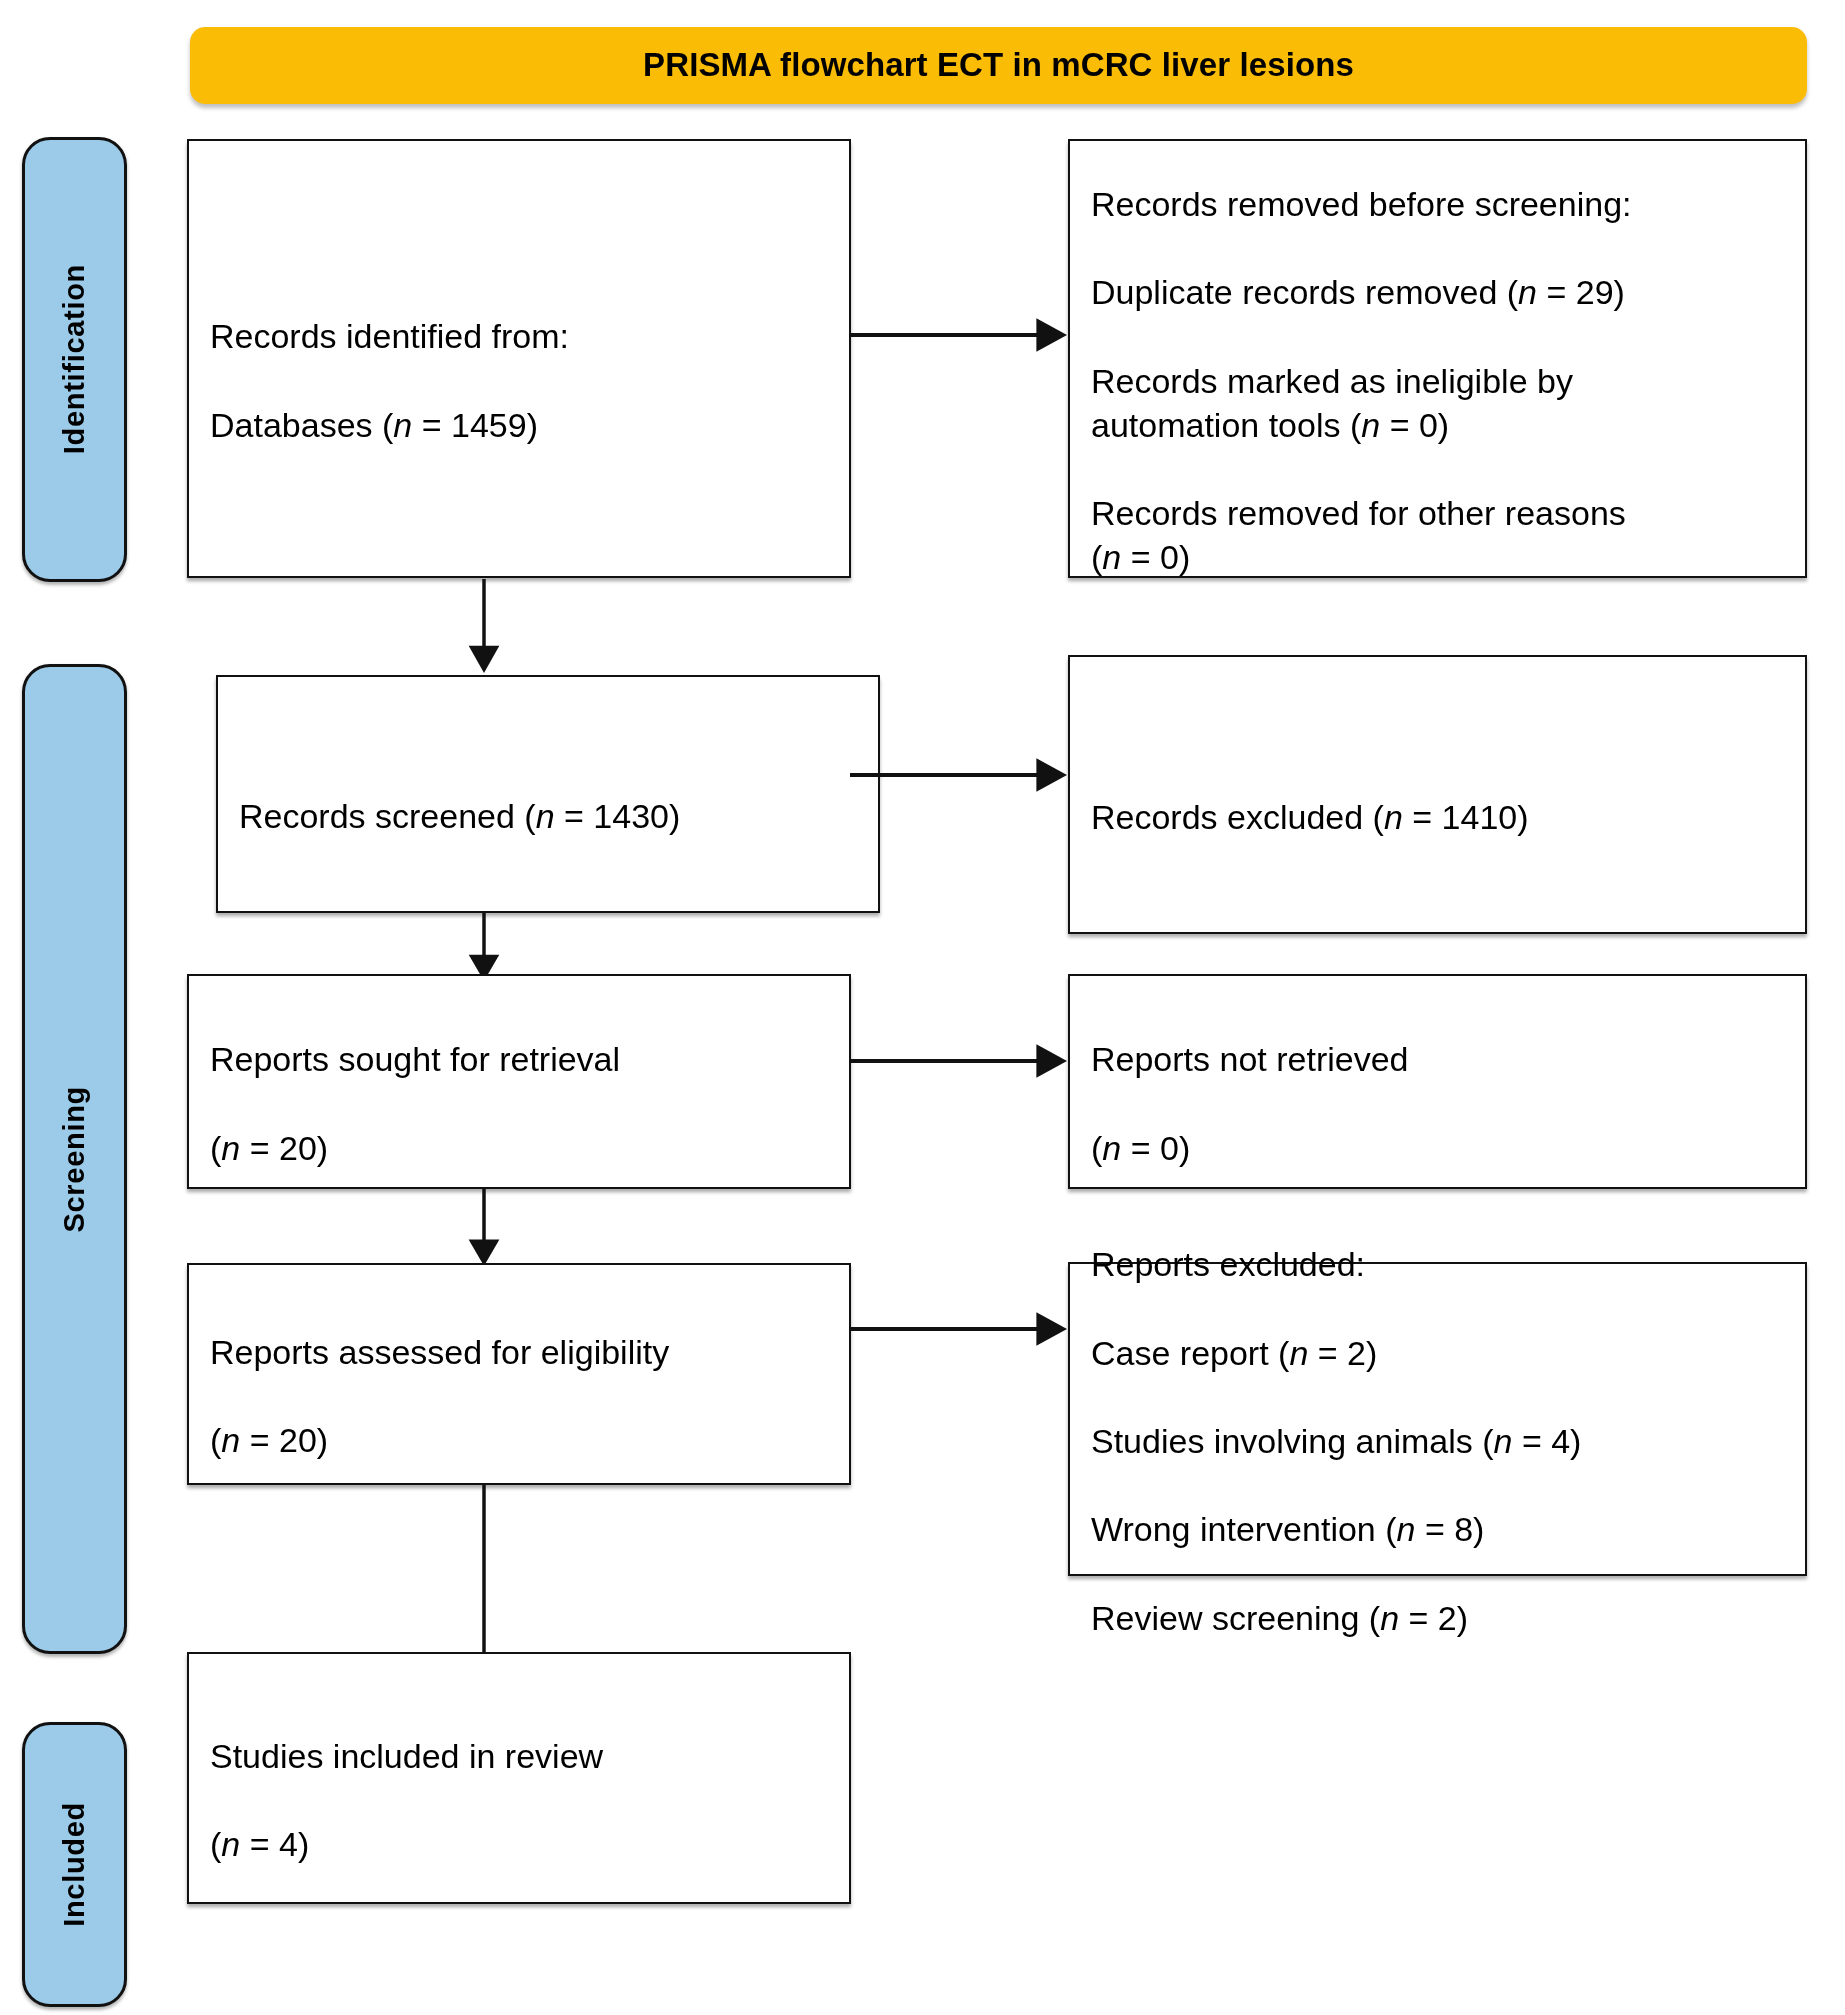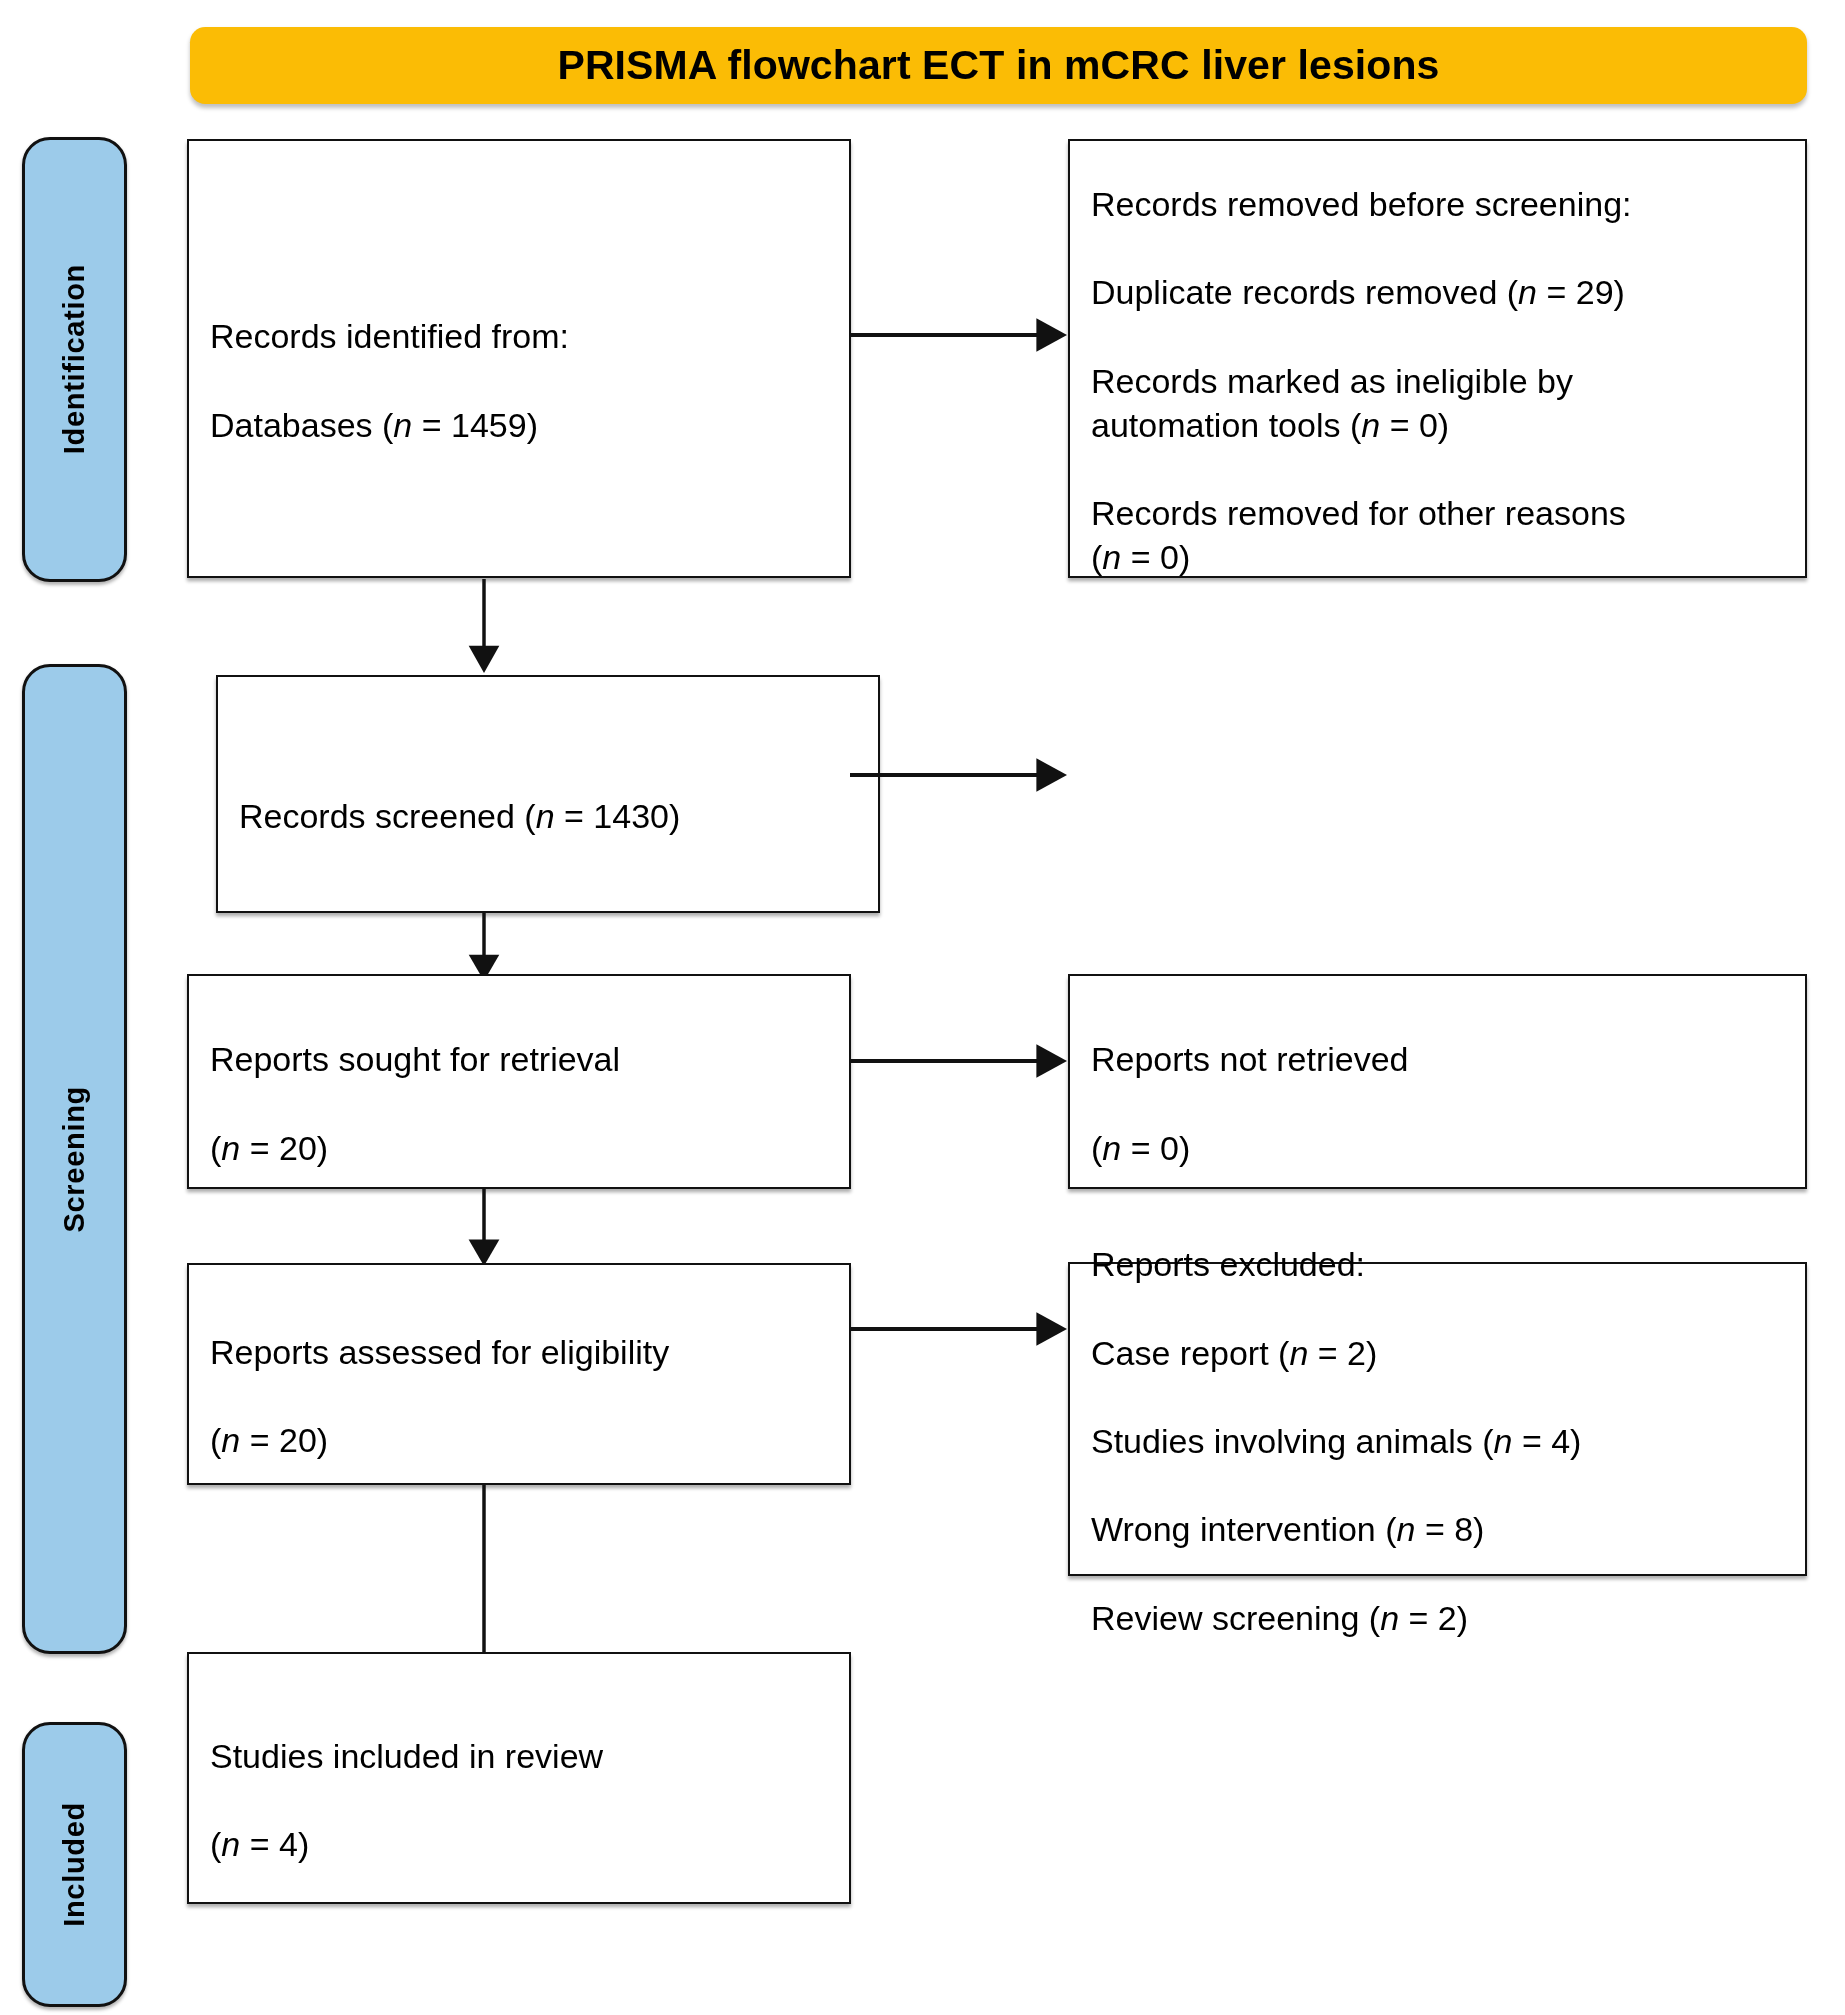--- a/index.html
+++ b/index.html
@@ -31,21 +31,21 @@
     width: 1617px;
     height: 77px;
     background: #FBBC05;
     border-radius: 15.3px;
     box-shadow: 0 3.5px 4.2px rgba(0,0,0,0.25);
     display: flex;
     align-items: center;
     justify-content: center;
   }
   .title-text {
-    font-size: 41px;
+    font-size: 33px;
     font-weight: bold;
     letter-spacing: 0.1px;
     color: #000;
     white-space: nowrap;
   }
 
   
   .phase-pill {
     position: absolute;
     background: #9CCBEA;
@@ -156,20 +156,25 @@
     </div>
   </div>
 
   <div class="conn" style="left:850px; top:754px; width:217px; height:42px;">
     <svg width="217" height="42" viewBox="0 0 312 60">
       <line class="h-line" x1="0" y1="30" x2="272" y2="30"></line>
       <polygon class="arrow-fill" points="268,6 312,30 268,54"></polygon>
     </svg>
   </div>
 
+  <div class="flow-box" style="left:1068px; top:655px; width:739px; height:279px;">
+    <div class="box-text">
+      <span>Records excluded (</span><i>n</i><span> = 1410)</span>
+    </div>
+  </div>
 
   <div class="conn" style="left:463px; top:913px; width:42px; height:68px;">
     <svg width="42" height="68" viewBox="0 0 60 98">
       <line class="v-line" x1="30" y1="0" x2="30" y2="64"></line>
       <polygon class="arrow-fill" points="8,60 52,60 30,98"></polygon>
     </svg>
   </div>
 
   <div class="flow-box" style="left:187px; top:974px; width:664px; height:215px;">
     <div class="box-text">

